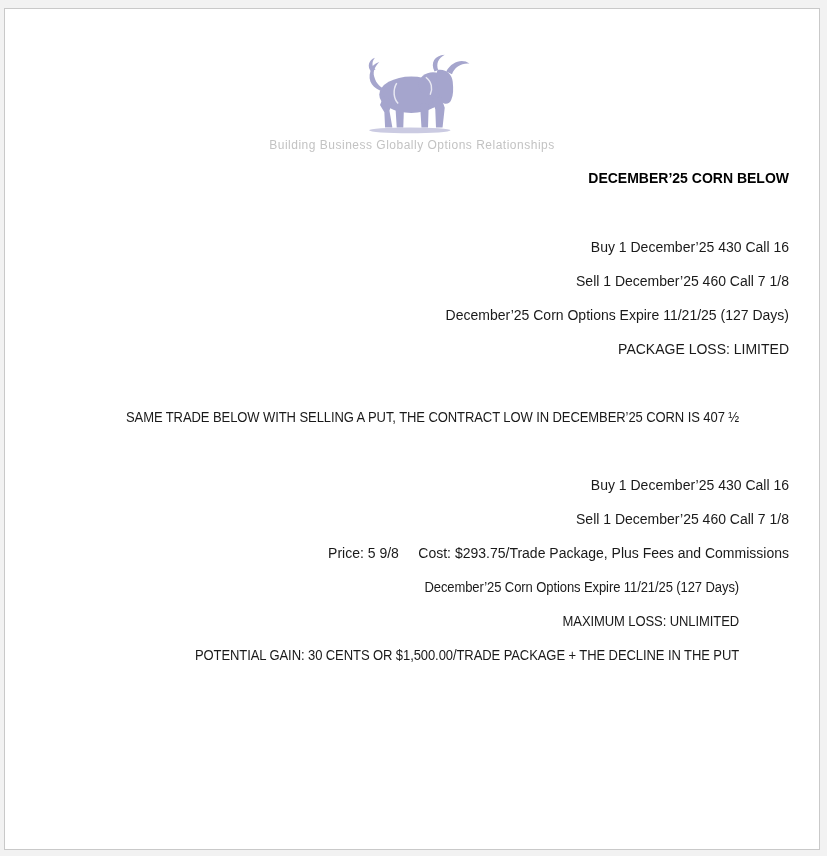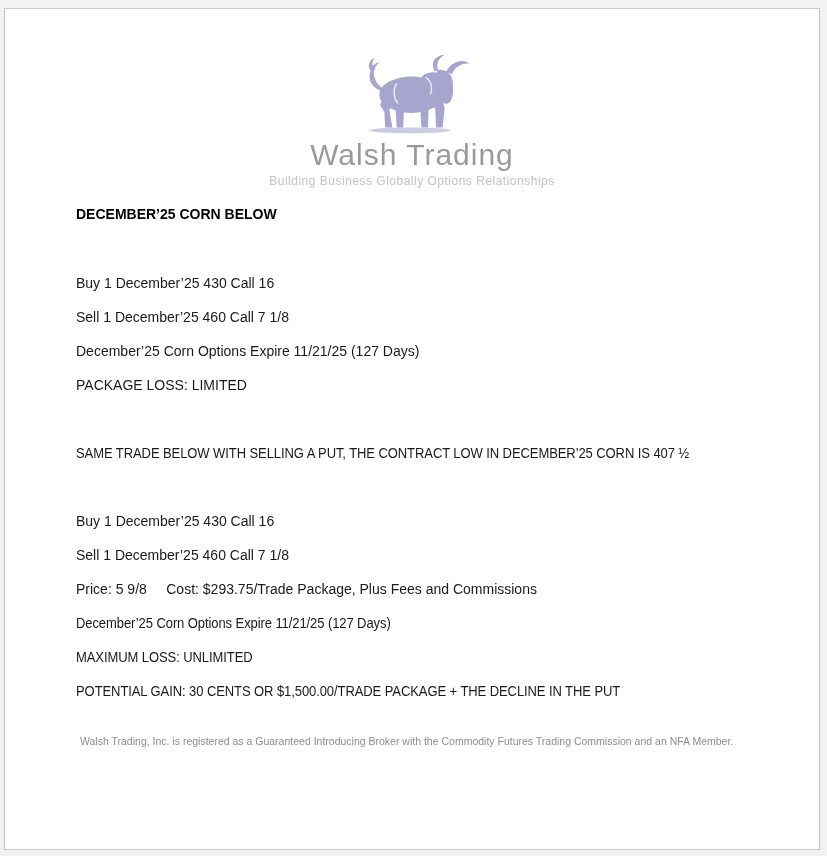--- a/index.html
+++ b/index.html
@@ -26,21 +26,21 @@
     color: #9a9a9a; letter-spacing: 1px;
     margin-top: 6px; font-weight: 400;
   }
   .tagline {
     font-size: 12px; line-height: 13px;
     color: #c3c3c3; letter-spacing: 0.5px;
     margin-top: 5px;
   }
   .content {
     padding-left: 71px; padding-right: 30px;
-    font-size: 14px; color: #1a1a1a;
+    font-size: 14px; color: #1a1a1a; text-align: right;
   }
   .heading {
     font-size: 14px; font-weight: 700; color: #000;
     margin: 17px 0 0 0; line-height: 18px;
   }
   .content p.line {
     margin: 0 0 14px 0;
     line-height: 20px;
     white-space: pre-wrap;
   }
@@ -86,37 +86,35 @@
 
         <path d="M46 58 L 58 65 L 54 78 L 58 101 L 48 101 L 47 80 L 41 70 Z"></path>
         <path d="M62 70 L 74 72 L 73 101 L 64 101 Z"></path>
       </g>
 
       <g stroke="#ffffff" stroke-width="2" fill="none" opacity="0.75">
         <path d="M104 32 C 112 38 114 48 110 56"></path>
         <path d="M64 40 C 58 50 60 62 66 68"></path>
       </g>
     </svg>
-    <div class="brand">Walsh Trading</div>
     <div class="tagline">Building Business Globally Options Relationships</div>
   </div>
 
   <div class="content">
     <h1 class="heading">DECEMBER’25 CORN BELOW</h1>
 
     <p class="line first-after-heading">Buy 1 December’25 430 Call 16</p>
     <p class="line">Sell 1 December’25 460 Call 7 1/8</p>
     <p class="line">December’25 Corn Options Expire 11/21/25 (127 Days)</p>
     <p class="line">PACKAGE LOSS: LIMITED</p>
 
     <p class="line gap-before narrow">SAME TRADE BELOW WITH SELLING A PUT, THE CONTRACT LOW IN DECEMBER’25 CORN IS 407 ½</p>
 
     <p class="line gap-before">Buy 1 December’25 430 Call 16</p>
     <p class="line">Sell 1 December’25 460 Call 7 1/8</p>
     <p class="line">Price: 5 9/8     Cost: $293.75/Trade Package, Plus Fees and Commissions</p>
     <p class="line narrow">December’25 Corn Options Expire 11/21/25 (127 Days)</p>
     <p class="line narrow">MAXIMUM LOSS: UNLIMITED</p>
     <p class="line narrow">POTENTIAL GAIN: 30 CENTS OR $1,500.00/TRADE PACKAGE + THE DECLINE IN THE PUT</p>
 
-    <div class="footer">Walsh Trading, Inc. is registered as a Guaranteed Introducing Broker with the Commodity Futures Trading Commission and an NFA Member.</div>
   </div>
 
 </div>
 
 </body></html>

